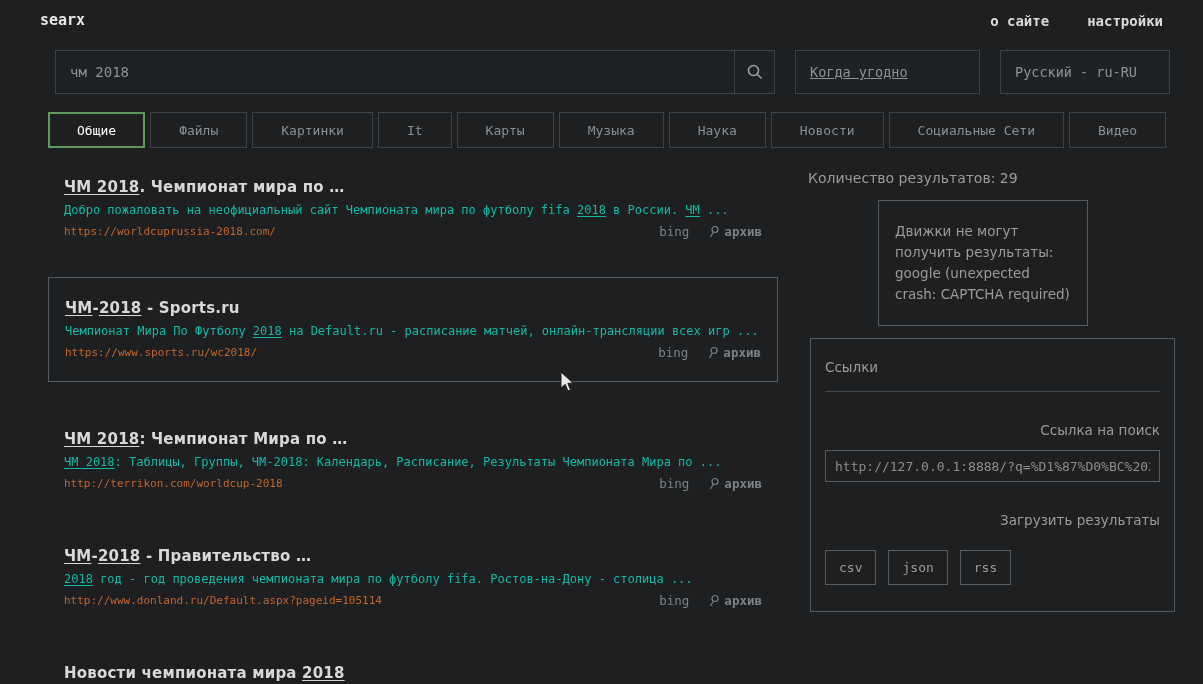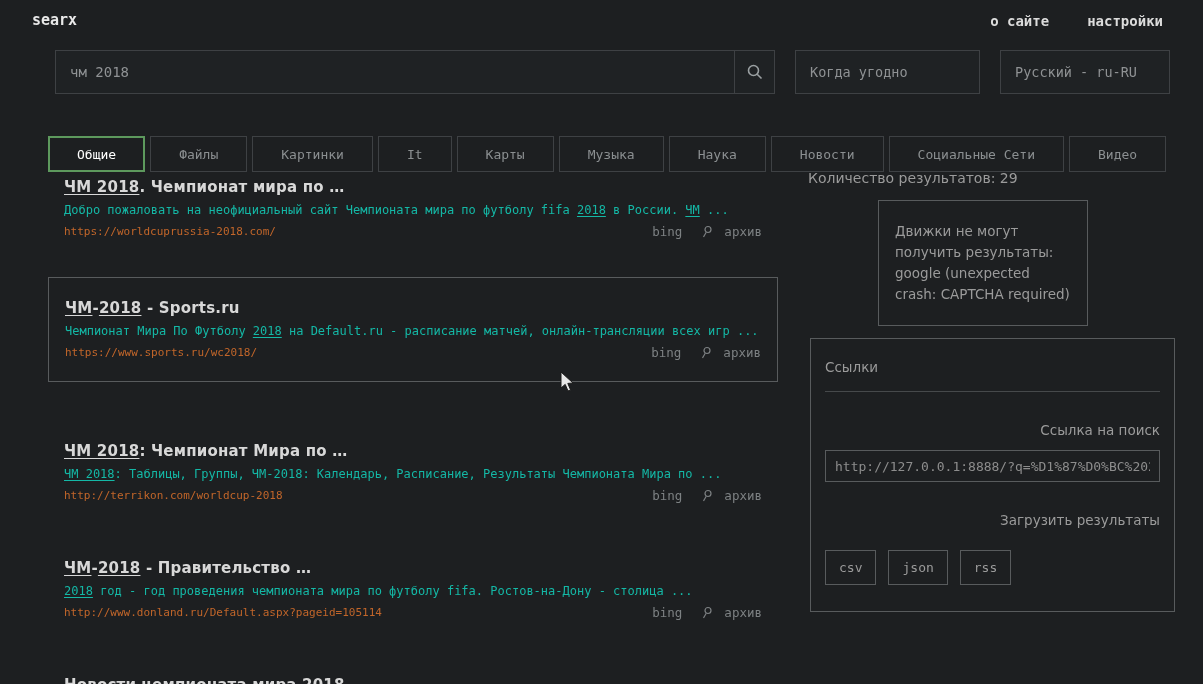--- a/index.html
+++ b/index.html
@@ -6,21 +6,21 @@
   html,body { width:1203px; height:684px; overflow:hidden; }
   body {
     position:relative;
     background:#1d1f21;
     font-family:"DejaVu Sans Mono", monospace;
     color:#c5c8c6;
   }
 
   
   .logo {
-    position:absolute; left:32px; top:11px;
+    position:absolute; left:40px; top:11px;
     font:bold 15px "DejaVu Sans Mono", monospace; color:#e8e8e8;
     cursor:pointer;
     text-align:right;
   }
   .header-links {
     position:absolute; right:40px; top:13px;
     display:flex; gap:38px;
   }
   .header-link {
     font:bold 14px "DejaVu Sans Mono", monospace; color:#dcdcdc;
@@ -41,59 +41,59 @@
     background:transparent; display:flex; align-items:center; justify-content:center;
     cursor:pointer;
   }
   .select-box {
     position:absolute; top:50px; height:44px;
     border:1px solid #3e4144; background:#1f2224;
     display:flex; align-items:center; padding-left:14px;
     font:13.5px "DejaVu Sans Mono", monospace; color:#8f9294;
     cursor:pointer;
   }
-  .time-select { left:795px; width:185px; }
+  .time-select { left:795px; width:185px;text-decoration:underline; }
   .lang-select { left:1000px; width:170px; }
 
   
   .tabs {
     position:absolute; left:48px; top:112px; display:flex; gap:5px;
   }
   .tab {
     height:36px; padding:0 28px; background:transparent;
     border:1px solid #3e4144; color:#8b8f91;
-    font:13px "DejaVu Sans Mono", monospace; cursor:pointer; white-space:nowrap;margin-top:24px;
+    font:13px "DejaVu Sans Mono", monospace; cursor:pointer; white-space:nowrap;
   }
   .tab.selected {
     border-color:#5d995d; box-shadow:inset 0 0 0 1px #5d995d; color:#ffffff;
   }
 
   
   .results { position:absolute; left:48px; top:178px; width:730px; }
   .result { padding:0 16px; margin-bottom:56px; }
   .result.boxed {
     border:1px solid #585b5d; padding:21px 16px;
-    margin-top:-18px; margin-bottom:60px;
+    margin-top:-18px; margin-bottom:48px;
   }
   .result-title {
     font:bold 15px "DejaVu Sans", sans-serif; color:#d8d8d8;
     letter-spacing:.2px; cursor:pointer;
   }
   .result-title .hl, .result-snippet .hl { text-decoration:underline; text-underline-offset:2px; }
   .result-snippet {
     margin-top:7px; font:12px "DejaVu Sans Mono", monospace; color:#14b8a6;
     white-space:nowrap; overflow:hidden;
   }
   .result-bottom { margin-top:7px; display:flex; justify-content:space-between; align-items:center; }
   .result-url { font:11px "DejaVu Sans Mono", monospace; color:#c2662a; }
   .result-meta {
     display:flex; gap:20px; align-items:center;
     font:12.5px "DejaVu Sans Mono", monospace; color:#7d8183;
   }
-  .cached { display:inline-flex; align-items:center; gap:10px; cursor:pointer; }
+  .cached { display:inline-flex; align-items:center; gap:3px; cursor:pointer;font-weight:bold; }
 
   
   .result-count {
     position:absolute; left:808px; top:170px;
     font:14px "DejaVu Sans", sans-serif; color:#9b9b9b;
   }
   .error-box {
     position:absolute; left:878px; top:200px; width:210px;
     border:1px solid #585b5d; padding:20px 16px;
     font:13.5px "DejaVu Sans", sans-serif; color:#9b9b9b; line-height:1.55;

